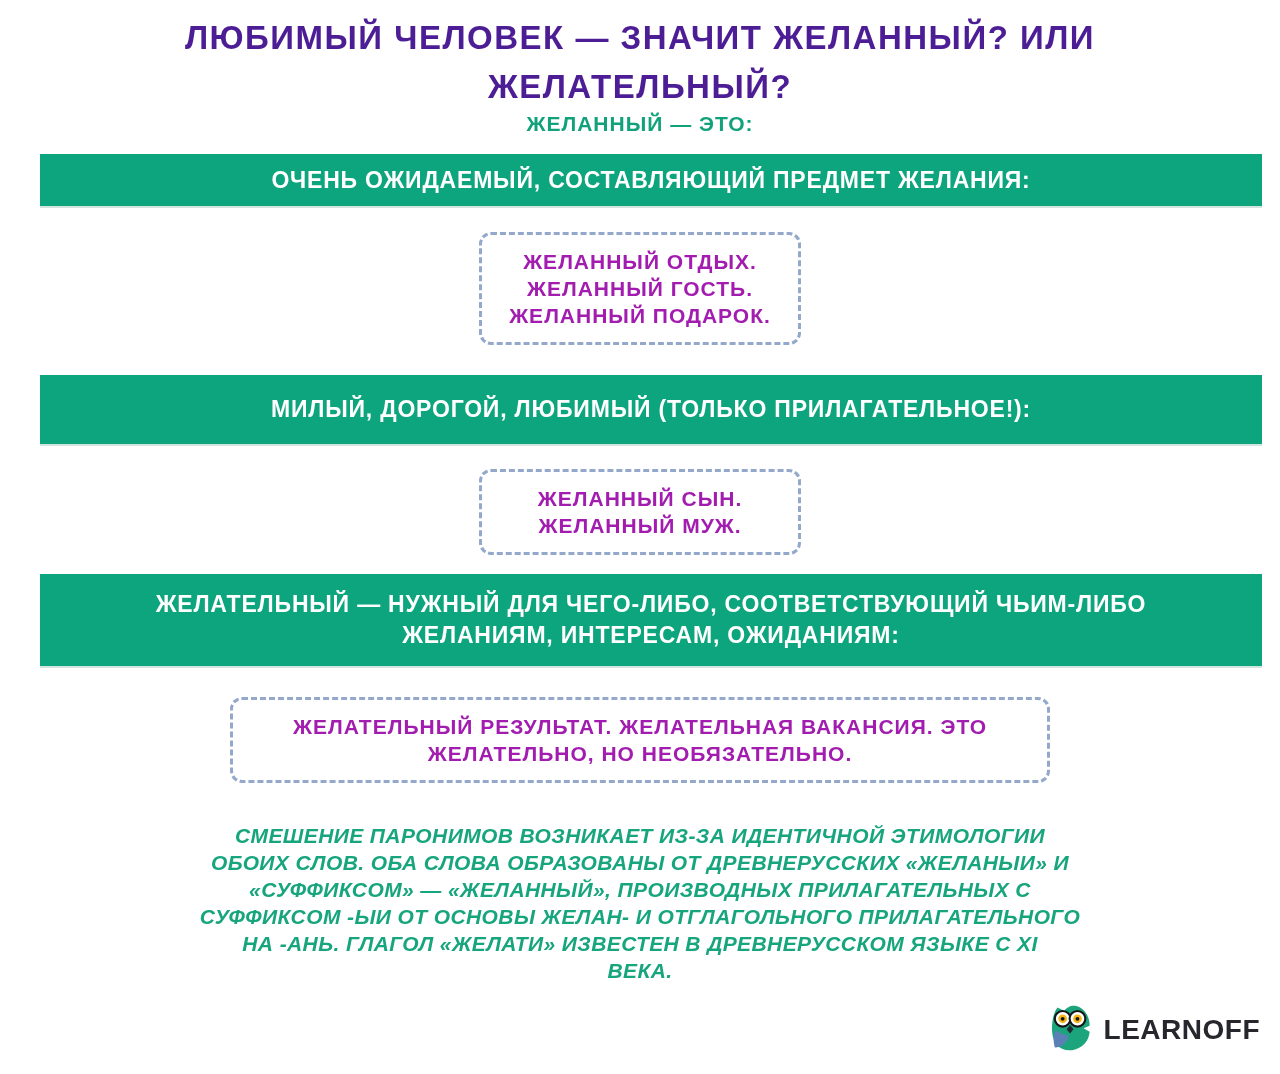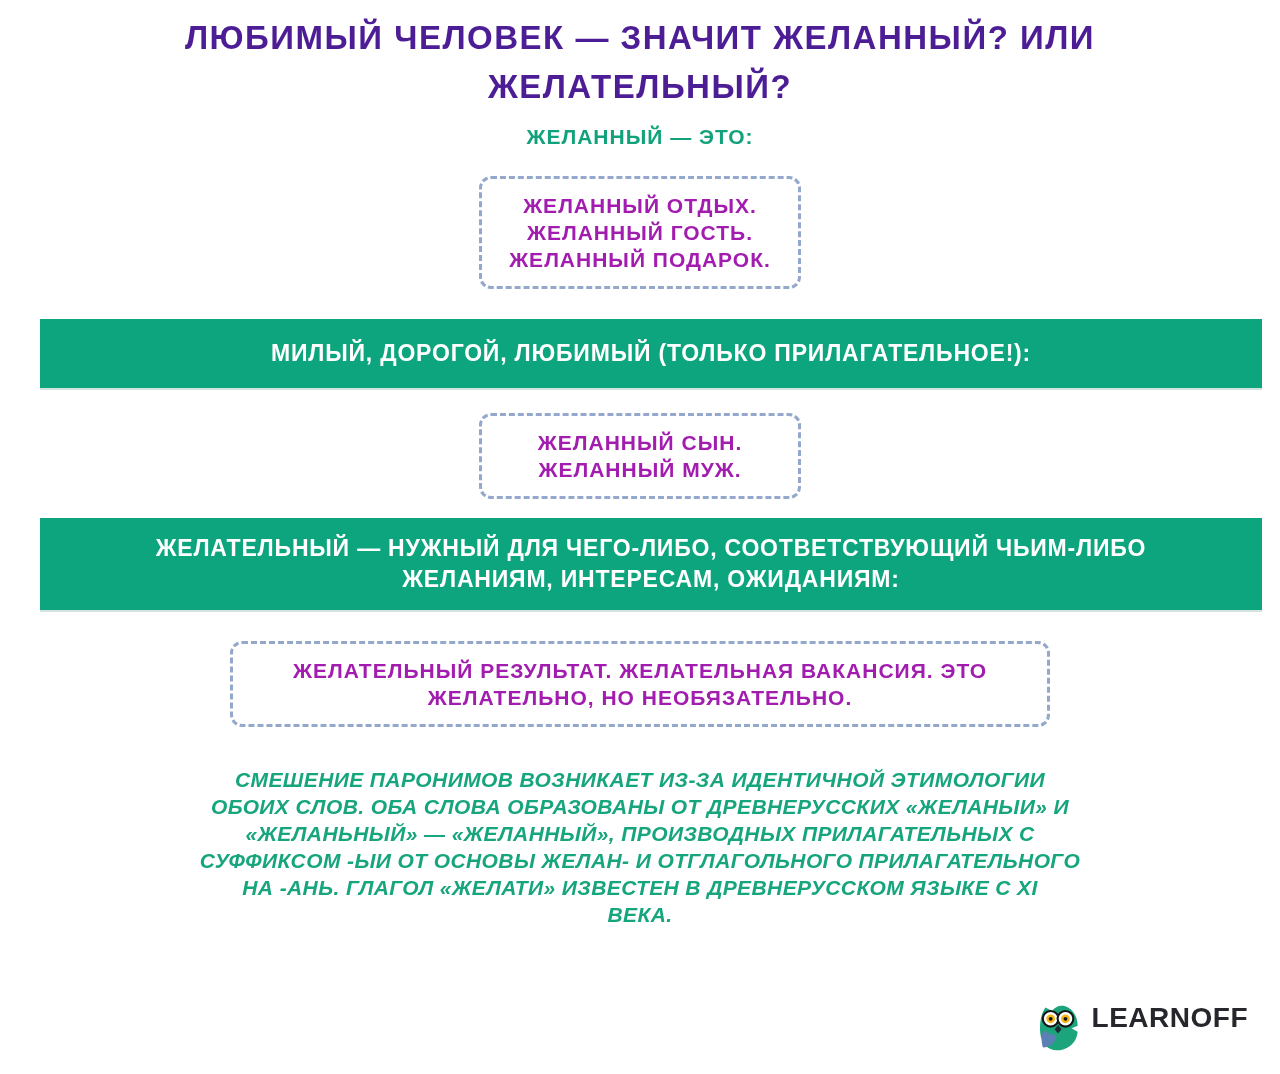--- a/index.html
+++ b/index.html
@@ -18,21 +18,20 @@
     text-align: center;
     color: #4c1d95;
   }
   .title-line {
     font-size: 33px;
     line-height: 49px;
     letter-spacing: 1.5px;
     font-weight: 800;
   }
   .subtitle {
-    margin-top: 13px;
     text-align: center;
     font-size: 21px;
     line-height: 26px;
     letter-spacing: 1px;
     color: #12a27b;
   }
   .band {
     margin-left: 40px;
     width: 1222px;
     background: #0da57d;
@@ -76,24 +75,24 @@
     color: #17a57d;
     font-style: italic;
   }
   .etymology .note-line {
     font-size: 21px;
     line-height: 27px;
     letter-spacing: 0.4px;
   }
   .logo {
     position: absolute;
-    right: 32px;
+    right: 20px;
     top: 1002px;
     display: flex;
-    align-items: flex-start;
+    align-items: center;
     gap: 10px;
   }
   .logo-text {
     font-size: 28px;
     font-weight: 800;
     letter-spacing: 0.5px;
     color: #26272c;
     font-style: normal;
   }
 </style>
@@ -102,20 +101,23 @@
 
 <div class="page">
 
   <div class="title">
     <div class="title-line">ЛЮБИМЫЙ ЧЕЛОВЕК — ЗНАЧИТ ЖЕЛАННЫЙ? ИЛИ</div>
     <div class="title-line">ЖЕЛАТЕЛЬНЫЙ?</div>
   </div>
 
   <div class="subtitle">ЖЕЛАННЫЙ — ЭТО:</div>
 
+  <div class="band band-1">
+    <div class="band-line">ОЧЕНЬ ОЖИДАЕМЫЙ, СОСТАВЛЯЮЩИЙ ПРЕДМЕТ ЖЕЛАНИЯ:</div>
+  </div>
   <div class="example-box box-1">
     <div class="example-line">ЖЕЛАННЫЙ ОТДЫХ.</div>
     <div class="example-line">ЖЕЛАННЫЙ ГОСТЬ.</div>
     <div class="example-line">ЖЕЛАННЫЙ ПОДАРОК.</div>
   </div>
 
   <div class="band band-2">
     <div class="band-line">МИЛЫЙ, ДОРОГОЙ, ЛЮБИМЫЙ (ТОЛЬКО ПРИЛАГАТЕЛЬНОЕ!):</div>
   </div>
   <div class="example-box box-2">
@@ -128,21 +130,21 @@
     <div class="band-line">ЖЕЛАНИЯМ, ИНТЕРЕСАМ, ОЖИДАНИЯМ:</div>
   </div>
   <div class="example-box box-3">
     <div class="example-line">ЖЕЛАТЕЛЬНЫЙ РЕЗУЛЬТАТ. ЖЕЛАТЕЛЬНАЯ ВАКАНСИЯ. ЭТО</div>
     <div class="example-line">ЖЕЛАТЕЛЬНО, НО НЕОБЯЗАТЕЛЬНО.</div>
   </div>
 
   <div class="etymology">
     <div class="note-line">СМЕШЕНИЕ ПАРОНИМОВ ВОЗНИКАЕТ ИЗ-ЗА ИДЕНТИЧНОЙ ЭТИМОЛОГИИ</div>
     <div class="note-line">ОБОИХ СЛОВ. ОБА СЛОВА ОБРАЗОВАНЫ ОТ ДРЕВНЕРУССКИХ «ЖЕЛАНЫИ» И</div>
-    <div class="note-line">«ЖЕЛАНЬНЫЙ» — «ЖЕЛАННЫЙ», ПРОИЗВОДНЫХ ПРИЛАГАТЕЛЬНЫХ С</div>
+    <div class="note-line">«СУФФИКСОМ» — «ЖЕЛАННЫЙ», ПРОИЗВОДНЫХ ПРИЛАГАТЕЛЬНЫХ С</div>
     <div class="note-line">СУФФИКСОМ -ЫИ ОТ ОСНОВЫ ЖЕЛАН- И ОТГЛАГОЛЬНОГО ПРИЛАГАТЕЛЬНОГО</div>
     <div class="note-line">НА -АНЬ. ГЛАГОЛ «ЖЕЛАТИ» ИЗВЕСТЕН В ДРЕВНЕРУССКОМ ЯЗЫКЕ С XI</div>
     <div class="note-line">ВЕКА.</div>
   </div>
 
   <div class="logo">
     <span>
       <svg viewBox="0 0 54 58" width="47" height="51" aria-hidden="true">
         <path d="M12 6 L20 10 C23 4 32 2 38 6 C45 10 49 18 49 27 L42 30 L49 34 C48 45 41 53 29 55 C16 57 7 48 6 35 C5 24 7 13 12 6 Z" fill="#1ca57c"></path>
         <path d="M10 32 C15 36 20 38 25 38 C23 47 17 52 9 52 C7 45 7 38 10 32 Z" fill="#5b80b6"></path>

